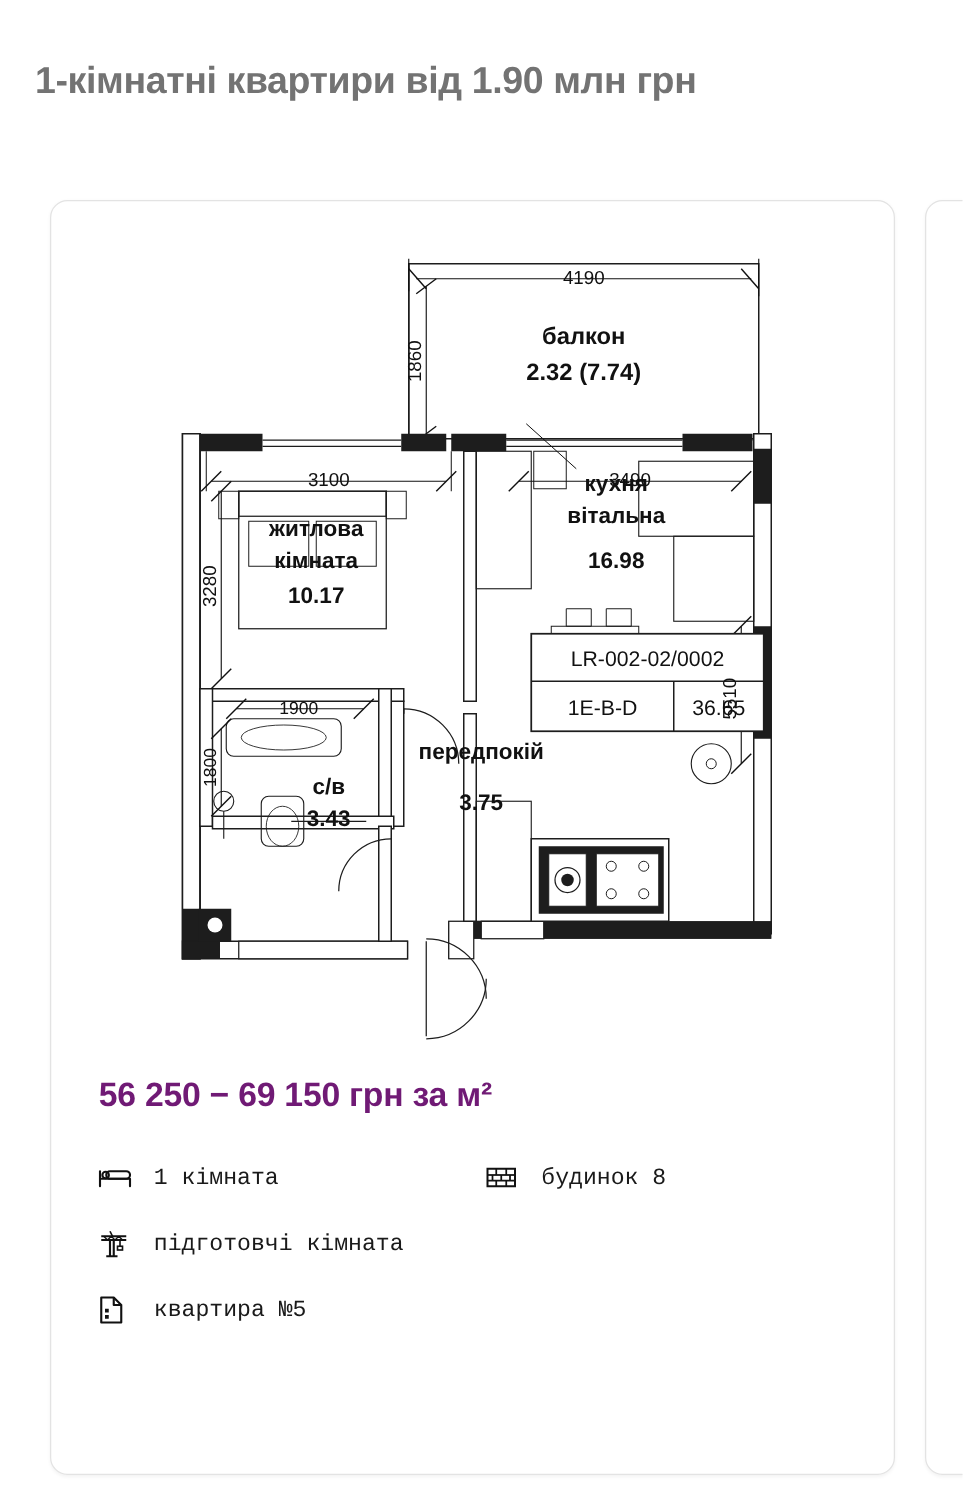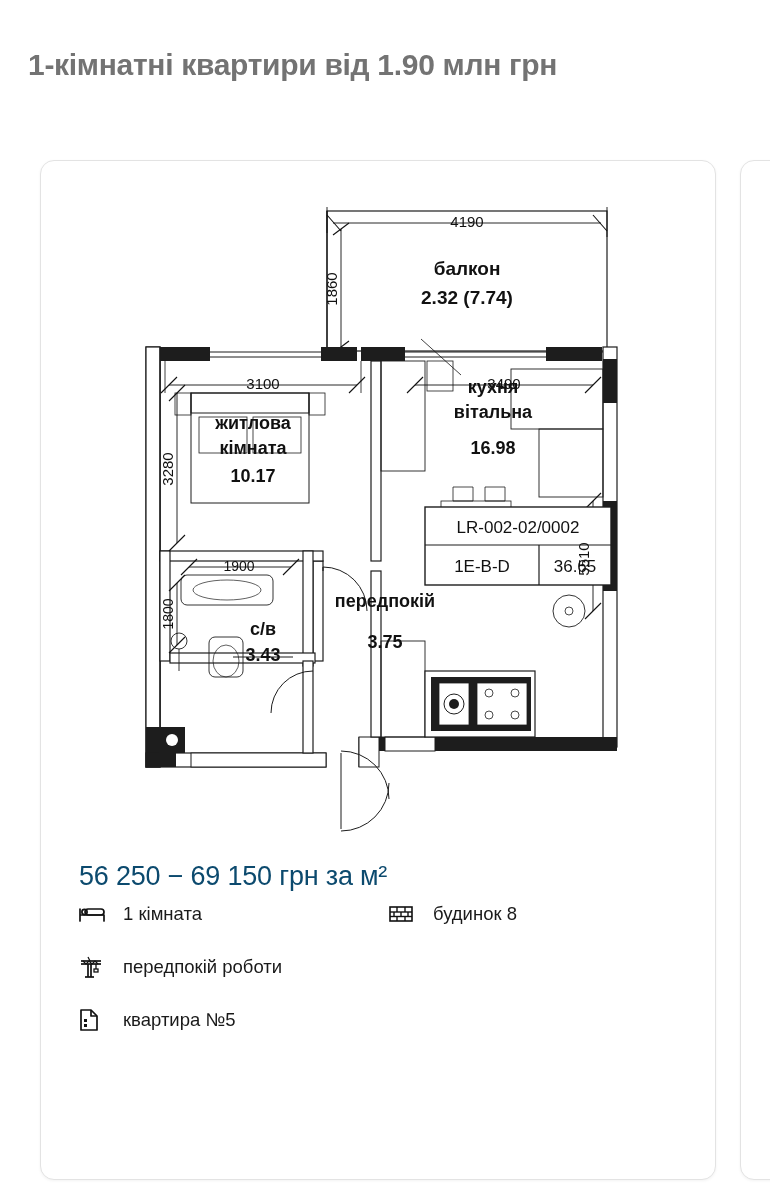--- a/index.html
+++ b/index.html
@@ -59,30 +59,31 @@
     width: 676px;
     height: 660px;
   }
   .plan-svg { display: block; }
   
   .price {
     position: absolute;
     left: 38px;
     top: 700px;
     font-size: 27px;
-    font-weight: normal;
-    color: #0c4a6e;
+    font-weight: bold;
+    color: #701a75;
     letter-spacing: -0.2px;
   }
   
   .specs {
     position: absolute;
     left: 38px;
-    top: 740px;
+    top: 768px;
     width: 620px;
+    font-family: Liberation Mono, monospace;
   }
   .spec-row {
     display: flex;
     width: 100%;
     margin-bottom: 27px;
   }
   .spec-item {
     display: flex;
     align-items: center;
     width: 50%;
@@ -332,21 +333,21 @@
               <line x1="2" y1="9" x2="22" y2="9" stroke="#111" stroke-width="1.7"></line>
               <path d="M4 6l3 3M10 6l3 3M16 6l3 3M7 9l3-3M13 9l3-3" stroke="#111" stroke-width="1.1"></path>
               <line x1="9" y1="9" x2="9" y2="22" stroke="#111" stroke-width="1.7"></line>
               <line x1="12" y1="9" x2="12" y2="22" stroke="#111" stroke-width="1.7"></line>
               <line x1="6" y1="22" x2="15" y2="22" stroke="#111" stroke-width="1.7"></line>
               <line x1="9" y1="2" x2="11" y2="6" stroke="#111" stroke-width="1.3"></line>
               <line x1="17" y1="9" x2="17" y2="14" stroke="#111" stroke-width="1.3"></line>
               <rect x="15" y="14" width="4" height="3" stroke="#111" stroke-width="1.3" fill="none"></rect>
             </svg>
           </span>
-          <span class="spec-label">передпокій роботи</span>
+          <span class="spec-label">підготовчі кімната</span>
         </div>
       </div>
 
       <div class="spec-row">
         <div class="spec-item full">
           <span class="spec-icon">
             <svg width="20" height="24" viewBox="0 0 20 24">
               <path d="M2 2h10l6 6v14H2z" stroke="#111" stroke-width="1.7" fill="none" stroke-linejoin="round"></path>
               <path d="M12 2v6h6" stroke="#111" stroke-width="1.7" fill="none" stroke-linejoin="round"></path>
               <rect x="5" y="11" width="3" height="3" fill="#111"></rect>

